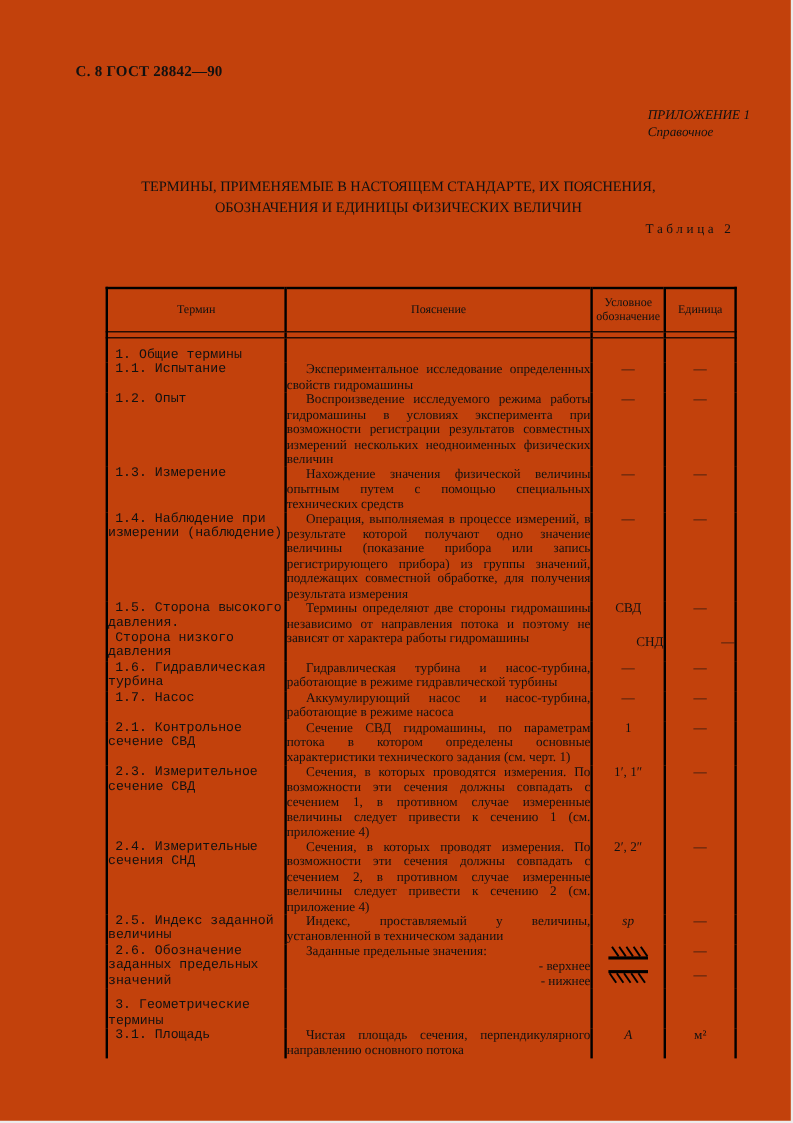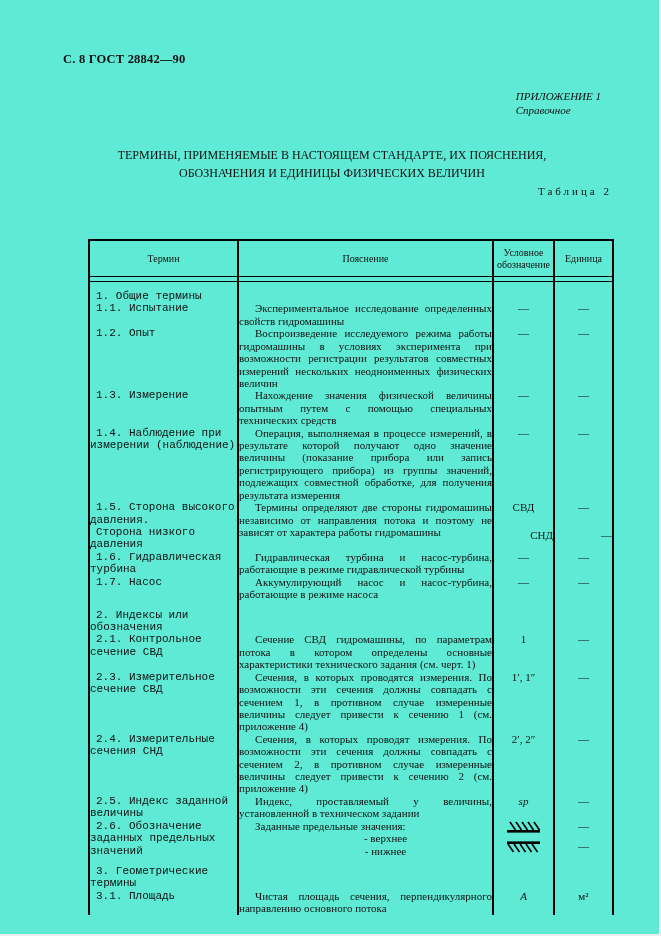--- a/index.html
+++ b/index.html
@@ -1,28 +1,28 @@
 <!DOCTYPE html>
 <html lang="ru"><head>
 <meta charset="utf-8">
 <style>
   html,body { margin:0; padding:0; background:#9a9a9a; }
   .page {
     position:relative; width:661px; height:936px; margin:0 auto;
-    background:#5eead4; overflow:hidden;
+    background:#c2410c; overflow:hidden;
     font-family:"Liberation Serif","DejaVu Serif",serif;
     color:#111;
     box-shadow: inset -2px -2px 0 #ececec;
   }
   .doc-header {
     position:absolute; left:63px; top:52px;
     font-weight:bold; font-size:12.5px; letter-spacing:0.2px;
   }
   .appendix {
-    position:absolute; right:60px; top:90px;
+    position:absolute; right:36px; top:90px;
     font-style:italic; font-size:11px; line-height:1.25; text-align:left;
   }
   .title {
     position:absolute; left:70px; top:146px; width:524px;
     text-align:center; font-weight:normal; font-size:12px; line-height:1.5;
   }
   .table-caption {
     position:absolute; right:49px; top:185px;
     font-size:11px; letter-spacing:3px;
   }
@@ -42,21 +42,21 @@
   table.gost th:first-child, table.gost td:first-child { border-left:none; }
   table.gost thead th {
     font-weight:normal; font-size:10px; text-align:center; vertical-align:middle;
     padding:6px 2px; border-bottom:1.5px solid #000; line-height:1.15;
   }
   tr.rule-gap td { height:4px; border-bottom:1.5px solid #000; }
   td.term-cell { padding:5px 2px 1px 2px; }
   td.term-cell p { margin:0; text-indent:6px;font-family:Liberation Mono, monospace; }
   td.expl-cell { padding:5px 5px 1px 4px; }
   td.expl-cell p { margin:0; text-indent:16px; text-align:justify; }
-  td.expl-cell p.no-indent { text-indent:8px; text-align:center;padding-left:32px; }
+  td.expl-cell p.no-indent { text-indent:8px; text-align:right;padding-left:32px; }
   td.sym-cell, td.unit-cell { text-align:center; padding:5px 2px 1px 2px; }
   .section-term { text-indent:4px; }
   tr.section-row td { padding-top:8px; }
   .stack2 { display:block; margin-top:15px;text-align:right; }
   .hatch { display:block; margin:1px auto 0; }
   .hatch + .hatch { margin-top:6px; }
   td.unit-cell .dash2-sm { display:block; margin-top:8px; }
 </style>
 </head>
 <body>
@@ -186,28 +186,20 @@
         <td class="term-cell">
             <p>1.7. Насос</p>
           </td>
         <td class="expl-cell">
             <p>Аккумулирующий насос и насос-турбина, работающие в режиме насоса</p>
           </td>
         <td class="sym-cell">—</td>
         <td class="unit-cell">—</td>
       </tr>
 
-      <tr class="section-row">
-        <td class="term-cell">
-            <p class="section-term">2. Индексы или обозначения</p>
-          </td>
-        <td class="expl-cell"></td>
-          <td class="sym-cell"></td>
-          <td class="unit-cell"></td>
-      </tr>
 
       <tr>
         <td class="term-cell">
             <p>2.1. Контрольное сечение СВД</p>
           </td>
         <td class="expl-cell">
             <p>Сечение СВД гидромашины, по параметрам потока в котором определены основные характеристики технического задания (см. черт. 1)</p>
           </td>
         <td class="sym-cell">1</td>
         <td class="unit-cell">—</td>

